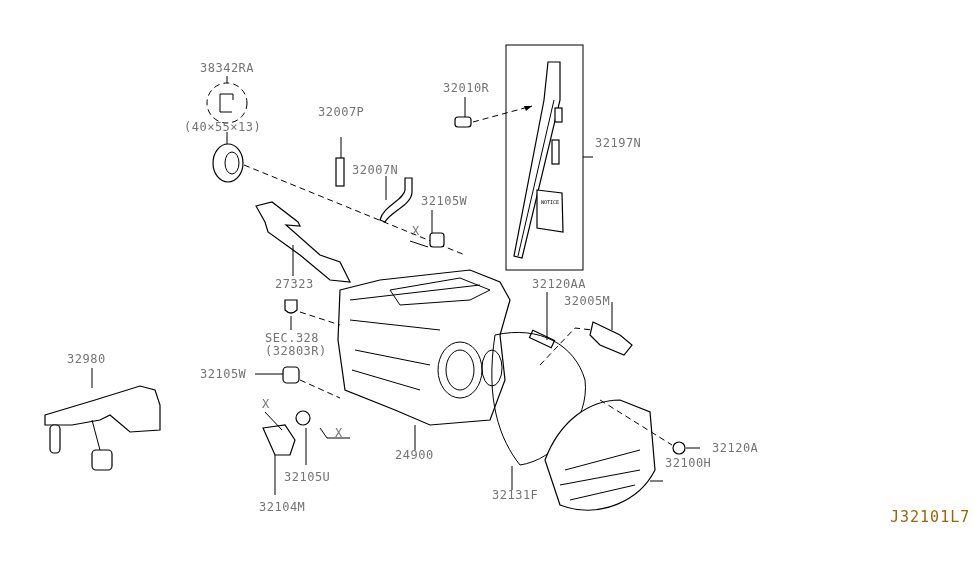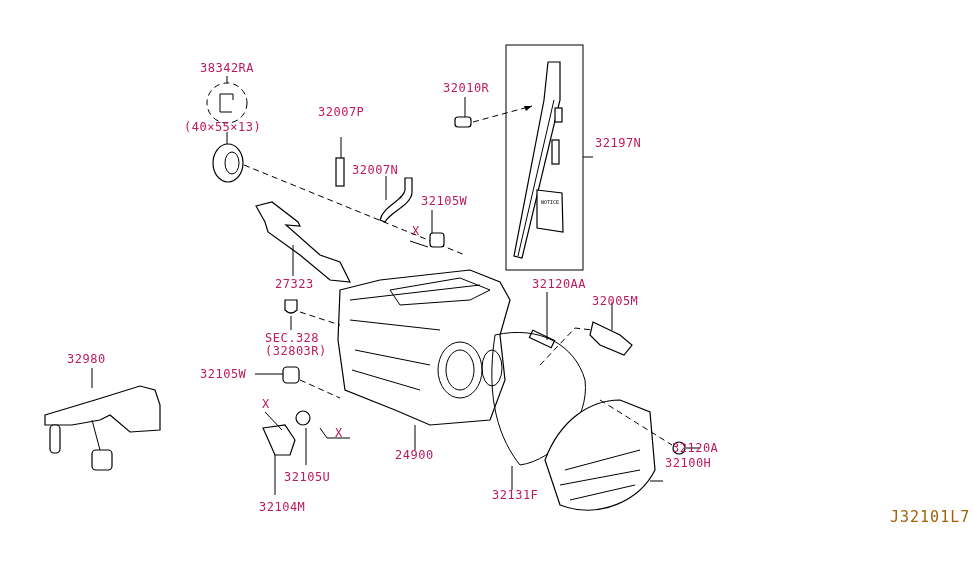--- a/index.html
+++ b/index.html
@@ -1,17 +1,17 @@
 <!DOCTYPE html>
 <html><head>
   <meta charset="utf-8">
   <style>
     html, body { margin: 0; padding: 0; background: #ffffff; }
     body { width: 975px; height: 566px; position: relative; overflow: hidden; font-family: "DejaVu Sans Mono", monospace; }
-    .lbl { position: absolute; font-size: 12px; color: #be185d; letter-spacing: 0.5px; white-space: nowrap; font-family: "DejaVu Sans Mono", monospace; }
+    .lbl { position: absolute; font-size: 12px; color: #737373; letter-spacing: 0.5px; white-space: nowrap; font-family: "DejaVu Sans Mono", monospace; }
     .ref { position: absolute; font-size: 15px; color: #a16207; letter-spacing: 1px; font-family: "DejaVu Sans Mono", monospace; }
     svg.art { position: absolute; left: 0; top: 0; }
     .ln { stroke: #000; stroke-width: 1; fill: none; }
     .dash { stroke: #000; stroke-width: 1; fill: none; stroke-dasharray: 6 4; }
     .part { stroke: #000; stroke-width: 1.2; fill: #fff; }
   </style>
 </head>
 <body>
 
 <svg class="art" width="975" height="566">
@@ -111,29 +111,29 @@
 
 <div class="lbl" style="left:200px;top:61px">38342RA</div>
 <div class="lbl" style="left:184px;top:120px">(40×55×13)</div>
 <div class="lbl" style="left:318px;top:105px">32007P</div>
 <div class="lbl" style="left:352px;top:163px">32007N</div>
 <div class="lbl" style="left:443px;top:81px">32010R</div>
 <div class="lbl" style="left:595px;top:136px">32197N</div>
 <div class="lbl" style="left:421px;top:194px">32105W</div>
 <div class="lbl" style="left:275px;top:277px">27323</div>
 <div class="lbl" style="left:532px;top:277px">32120AA</div>
-<div class="lbl" style="left:592px;top:294px">32005M</div>
+<div class="lbl" style="left:564px;top:294px">32005M</div>
 <div class="lbl" style="left:265px;top:331px">SEC.328</div>
 <div class="lbl" style="left:265px;top:344px">(32803R)</div>
 <div class="lbl" style="left:67px;top:352px">32980</div>
 <div class="lbl" style="left:200px;top:367px">32105W</div>
 <div class="lbl" style="left:284px;top:470px">32105U</div>
 <div class="lbl" style="left:259px;top:500px">32104M</div>
 <div class="lbl" style="left:395px;top:448px">24900</div>
 <div class="lbl" style="left:492px;top:488px">32131F</div>
-<div class="lbl" style="left:672px;top:441px">32120A</div>
+<div class="lbl" style="left:712px;top:441px">32120A</div>
 <div class="lbl" style="left:665px;top:456px">32100H</div>
 
 <div class="lbl" style="left:412px;top:224px">X</div>
 <div class="lbl" style="left:262px;top:397px">X</div>
 <div class="lbl" style="left:335px;top:426px">X</div>
 
 <div class="ref" style="left:890px;top:508px">J32101L7</div>
 
 </body></html>

